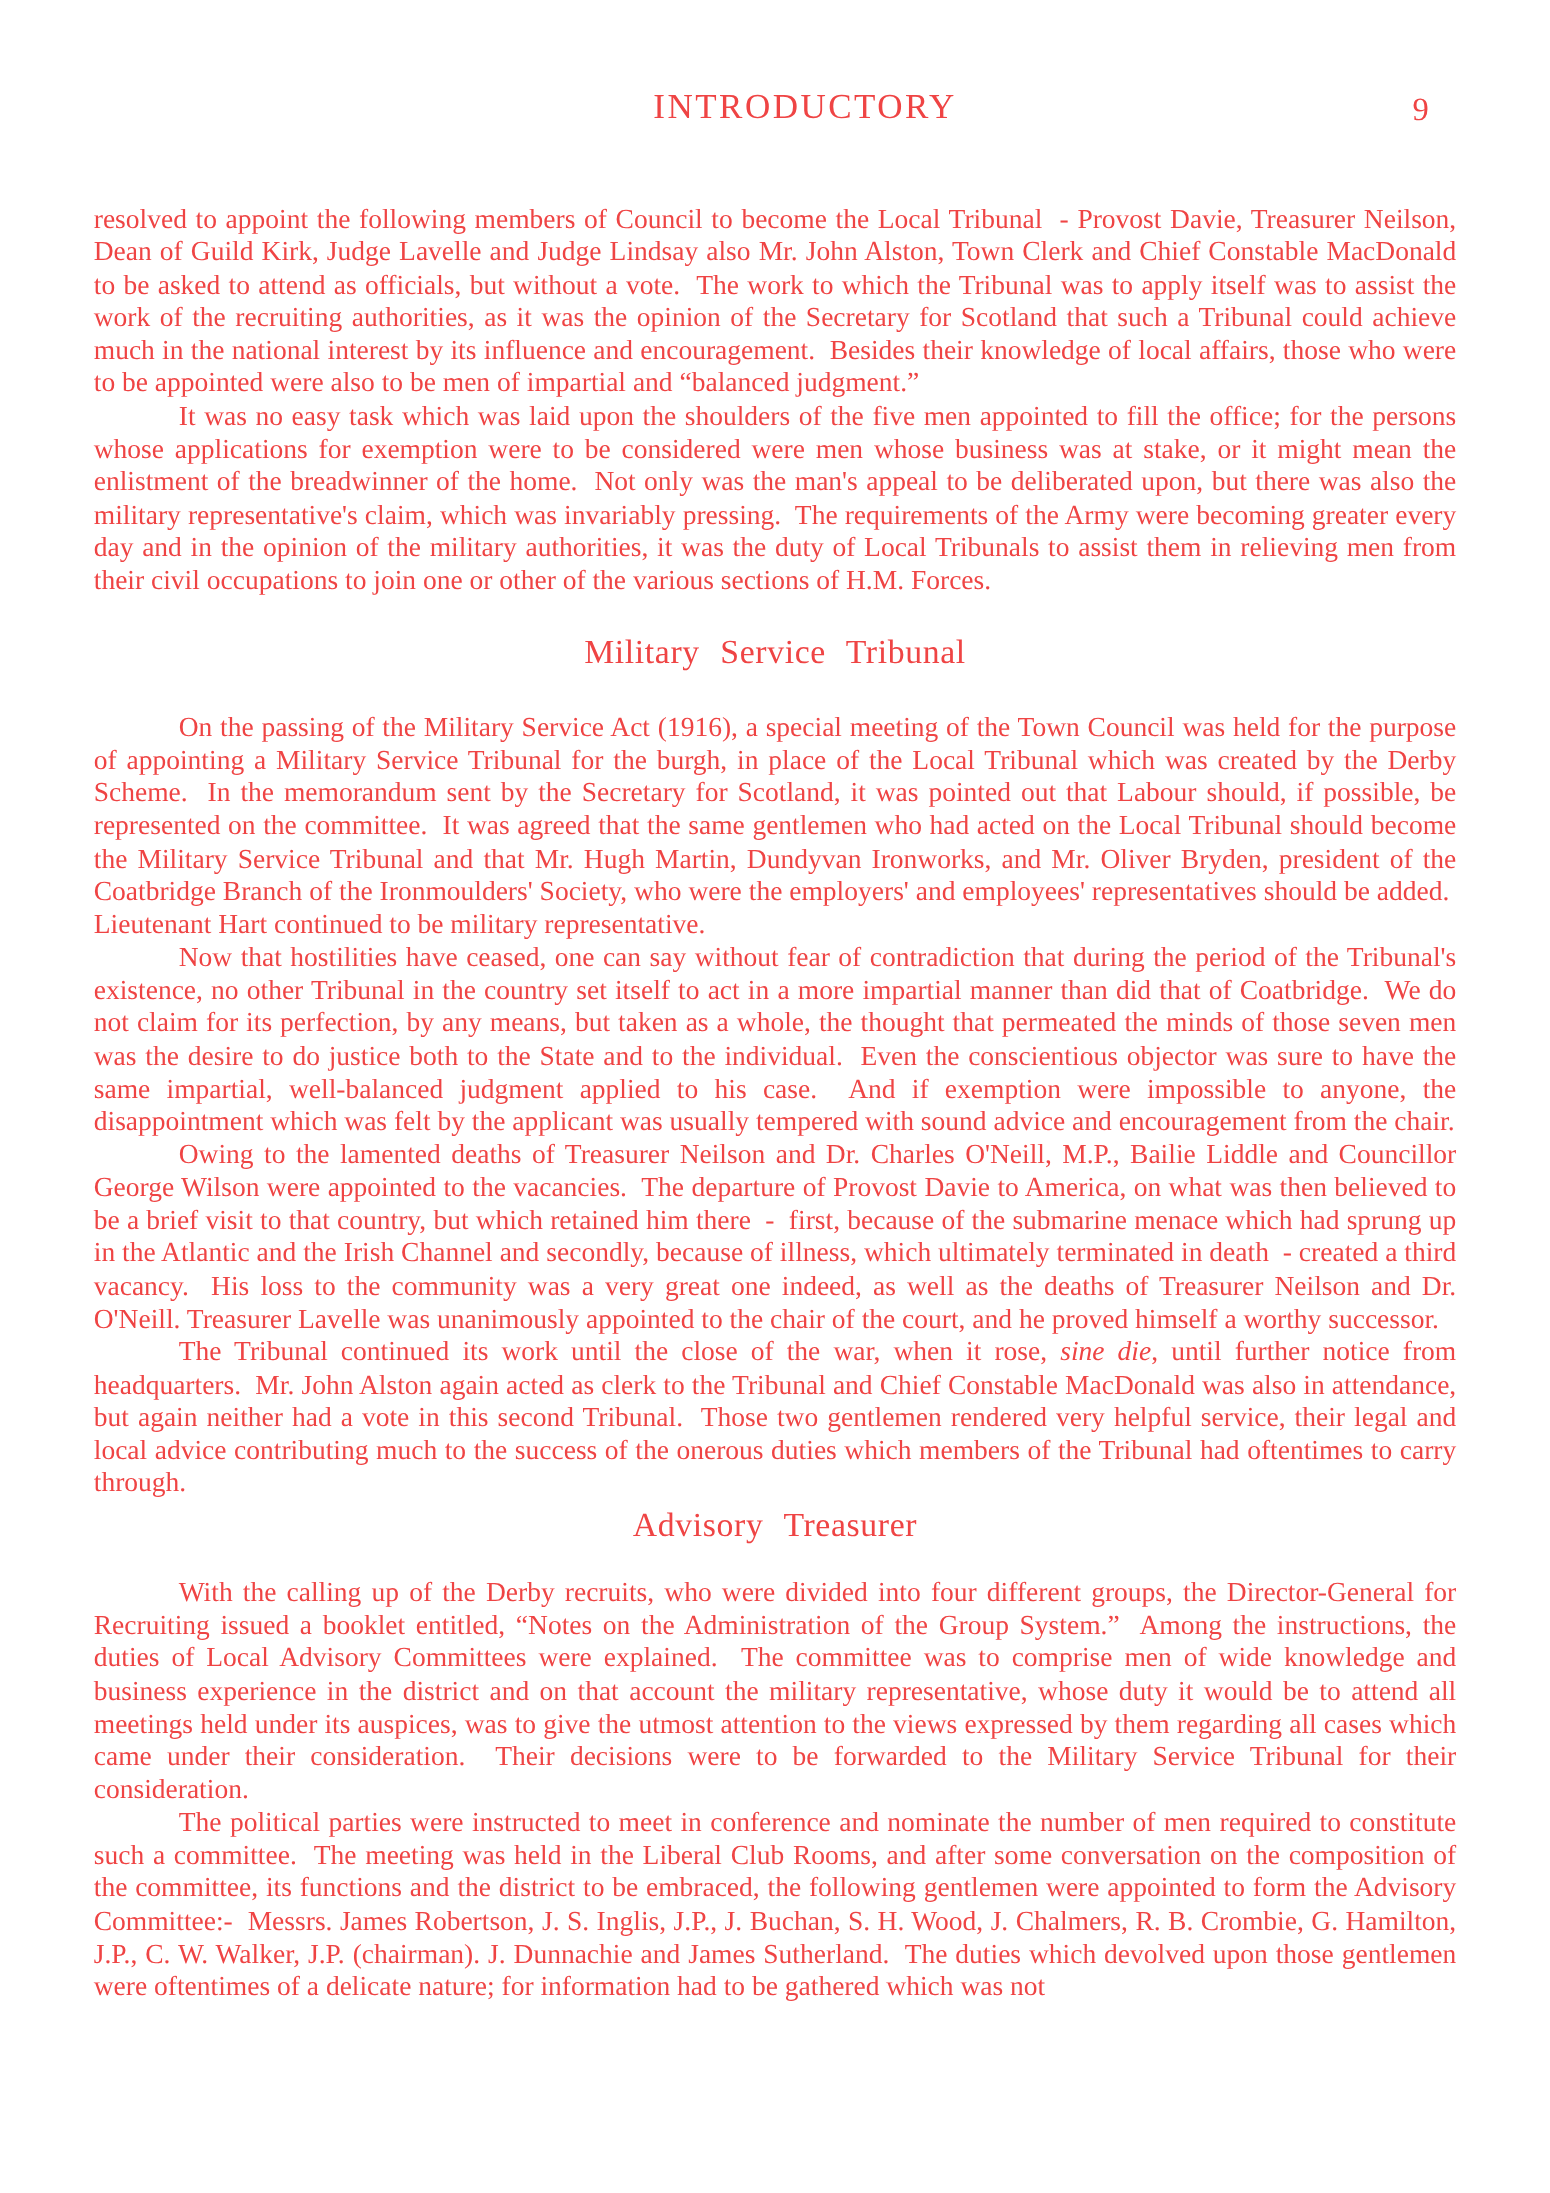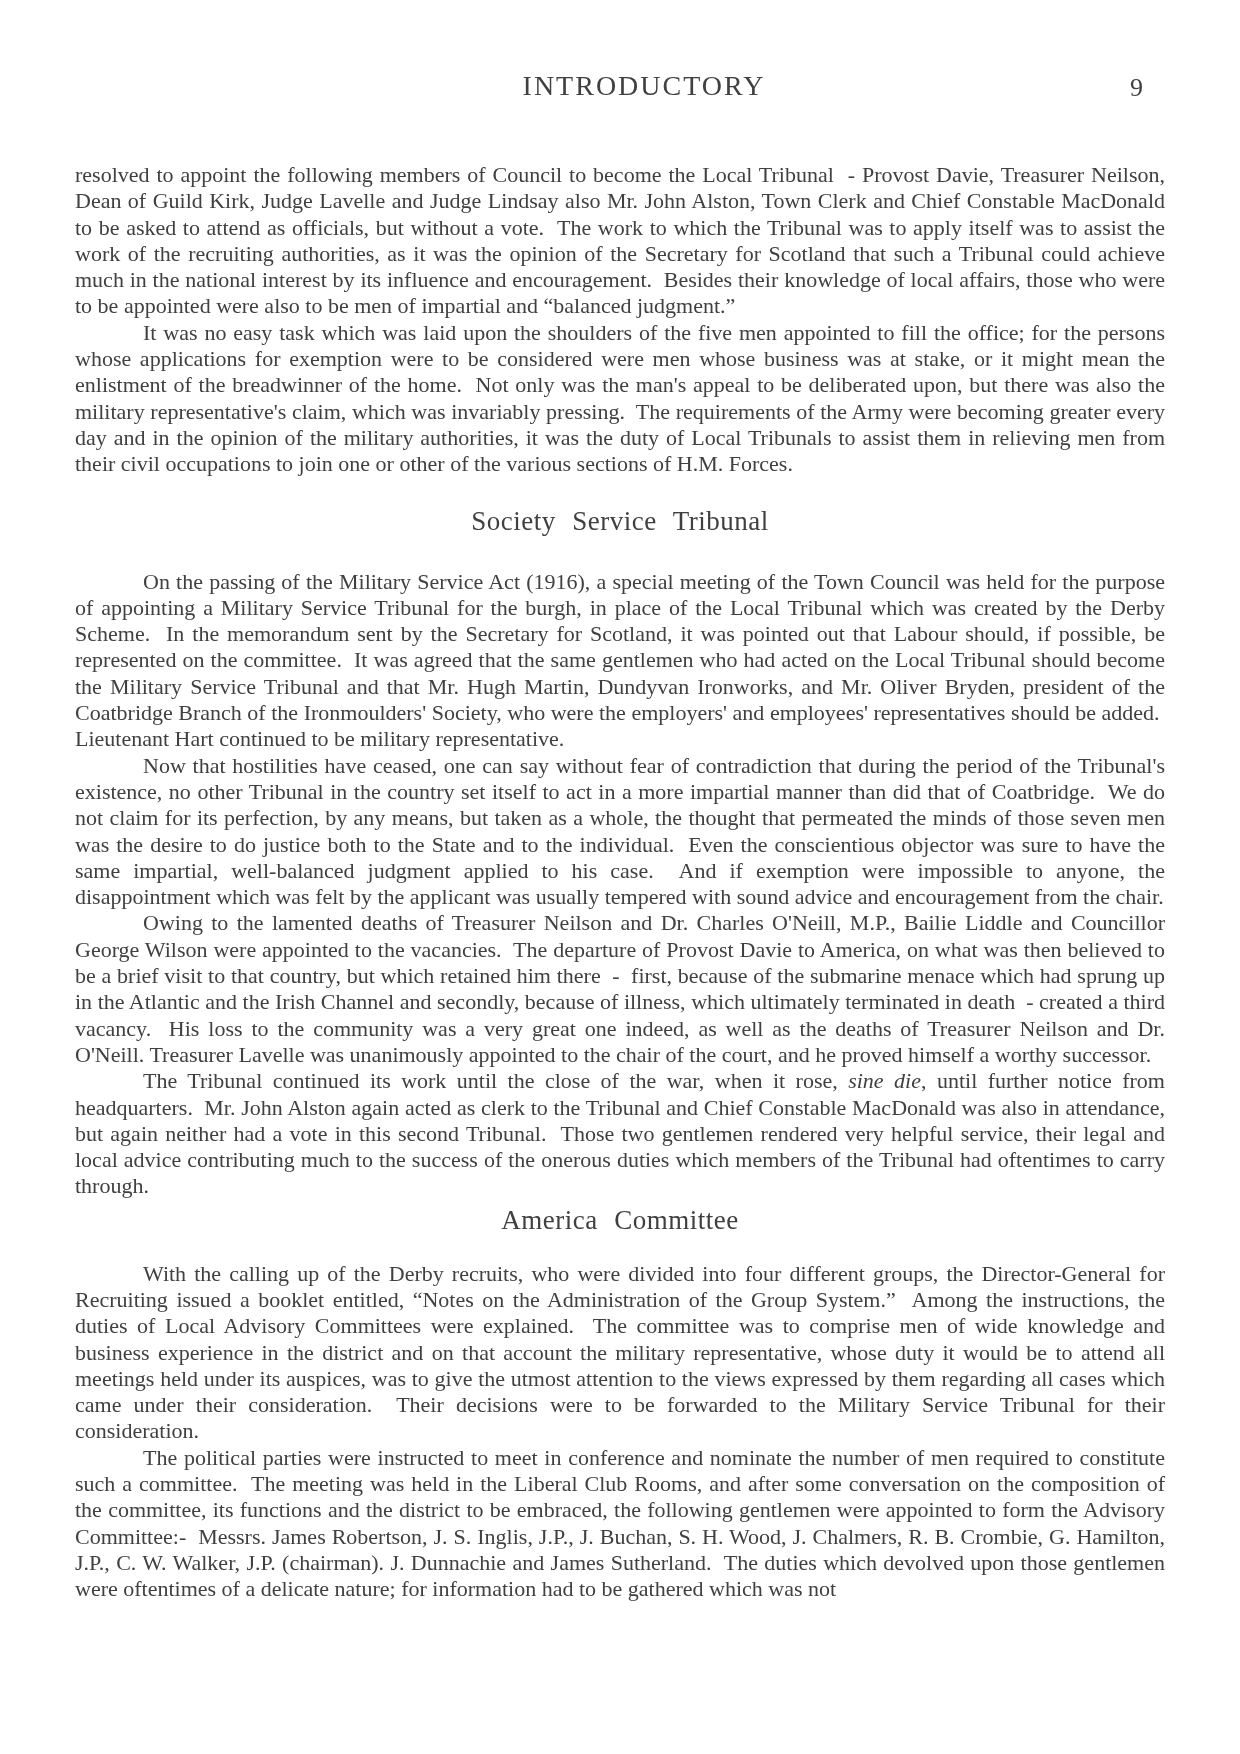--- a/index.html
+++ b/index.html
@@ -7,21 +7,21 @@
     padding: 0;
     background: #ffffff;
   }
   .page {
     position: relative;
     width: 1240px;
     height: 1754px;
     box-sizing: border-box;
     padding: 70px 75px 0 75px;
     background: #ffffff;
-    color: #404040;
+    color: #ef4444;
     font-family: "Liberation Serif", "DejaVu Serif", serif;
     overflow: hidden;
   }
   .page-header {
     position: relative;
     text-align: center;
     height: 36px;
     margin-bottom: 56px;
   }
   .running-title {
@@ -74,31 +74,31 @@
     <div class="running-title">INTRODUCTORY</div>
     <div class="page-number">9</div>
   </div>
 
   <div class="page-body">
 
     <p class="para no-indent">resolved to appoint the following members of Council to become the Local Tribunal&nbsp; -  Provost Davie, Treasurer Neilson, Dean of Guild Kirk, Judge Lavelle and Judge Lindsay also Mr. John Alston, Town Clerk and Chief Constable MacDonald to be asked to attend as officials, but without a vote.&nbsp; The work to which the Tribunal was to apply itself was to assist the work of the recruiting authorities, as it was the opinion of the Secretary for Scotland that such a Tribunal could achieve much in the national interest by its influence and encouragement.&nbsp; Besides their knowledge of local affairs, those who were to be appointed were also to be men of impartial and “balanced judgment.”</p>
 
     <p class="para">It was no easy task which was laid upon the shoulders of the five men appointed to fill the office; for the persons whose applications for exemption were to be considered were men whose business was at stake, or it might mean the enlistment of the breadwinner of the home.&nbsp; Not only was the man's appeal to be deliberated upon, but there was also the military representative's claim, which was invariably pressing.&nbsp; The requirements of the Army were becoming greater every day and in the opinion of the military authorities, it was the duty of Local Tribunals to assist them in relieving men from their civil occupations to join one or other of the various sections of H.M. Forces.</p>
 
-    <h2 class="section-heading">Society Service Tribunal</h2>
+    <h2 class="section-heading">Military Service Tribunal</h2>
 
     <p class="para">On the passing of the Military Service Act (1916), a special meeting of the Town Council was held for the purpose of appointing a Military Service Tribunal for the burgh, in place of the Local Tribunal which was created by the Derby Scheme.&nbsp; In the memorandum sent by the Secretary for Scotland, it was pointed out that Labour should, if possible, be represented on the committee.&nbsp; It was agreed that the same gentlemen who had acted on the Local Tribunal should become the Military Service Tribunal and that Mr. Hugh Martin, Dundyvan Ironworks, and Mr. Oliver Bryden, president of the Coatbridge Branch of the Ironmoulders' Society, who were the employers' and employees' representatives should be added.&nbsp; Lieutenant Hart continued to be military representative.</p>
 
     <p class="para">Now that hostilities have ceased, one can say without fear of contradiction that during the period of the Tribunal's existence, no other Tribunal in the country set itself to act in a more impartial manner than did that of Coatbridge.&nbsp; We do not claim for its perfection, by any means, but taken as a whole, the thought that permeated the minds of those seven men was the desire to do justice both to the State and to the individual.&nbsp; Even the conscientious objector was sure to have the same impartial, well-balanced judgment applied to his case.&nbsp; And if exemption were impossible to anyone, the disappointment which was felt by the applicant was usually tempered with sound advice and encouragement from the chair.</p>
 
     <p class="para">Owing to the lamented deaths of Treasurer Neilson and Dr. Charles O'Neill, M.P., Bailie Liddle and Councillor George Wilson were appointed to the vacancies.&nbsp; The departure of Provost Davie to America, on what was then believed to be a brief visit to that country, but which retained him there&nbsp; -&nbsp; first, because of the submarine menace which had sprung up in the Atlantic and the Irish Channel and secondly, because of illness, which ultimately terminated in death&nbsp; - created a third vacancy.&nbsp; His loss to the community was a very great one indeed, as well as the deaths of Treasurer Neilson and Dr. O'Neill. Treasurer Lavelle was unanimously appointed to the chair of the court, and he proved himself a worthy successor.</p>
 
     <p class="para"><span>The Tribunal continued its work until the close of the war, when it rose, </span><span class="italic">sine die</span><span>, until further notice from headquarters.&nbsp; Mr. John Alston again acted as clerk to the Tribunal and Chief Constable MacDonald was also in attendance, but again neither had a vote in this second Tribunal.&nbsp; Those two gentlemen rendered very helpful service, their legal and local advice contributing much to the success of the onerous duties which members of the Tribunal had oftentimes to carry through.</span></p>
 
-    <h2 class="section-heading tight">America Committee</h2>
+    <h2 class="section-heading tight">Advisory Treasurer</h2>
 
     <p class="para">With the calling up of the Derby recruits, who were divided into four different groups, the Director-General for Recruiting issued a booklet entitled, “Notes on the Administration of the Group System.”&nbsp; Among the instructions, the duties of Local Advisory Committees were explained.&nbsp; The committee was to comprise men of wide knowledge and business experience in the district and on that account the military representative, whose duty it would be to attend all meetings held under its auspices, was to give the utmost attention to the views expressed by them regarding all cases which came under their consideration.&nbsp; Their decisions were to be forwarded to the Military Service Tribunal for their consideration.</p>
 
     <p class="para">The political parties were instructed to meet in conference and nominate the number of men required to constitute such a committee.&nbsp; The meeting was held in the Liberal Club Rooms, and after some conversation on the composition of the committee, its functions and the district to be embraced, the following gentlemen were appointed to form the Advisory Committee:-&nbsp; Messrs. James Robertson, J. S. Inglis, J.P., J. Buchan, S. H. Wood, J. Chalmers, R. B. Crombie, G. Hamilton, J.P., C. W. Walker, J.P. (chairman). J. Dunnachie and James Sutherland.&nbsp; The duties which devolved upon those gentlemen were oftentimes of a delicate nature; for information had to be gathered which was not</p>
 
   </div>
 
 </div>
 
 </body></html>

